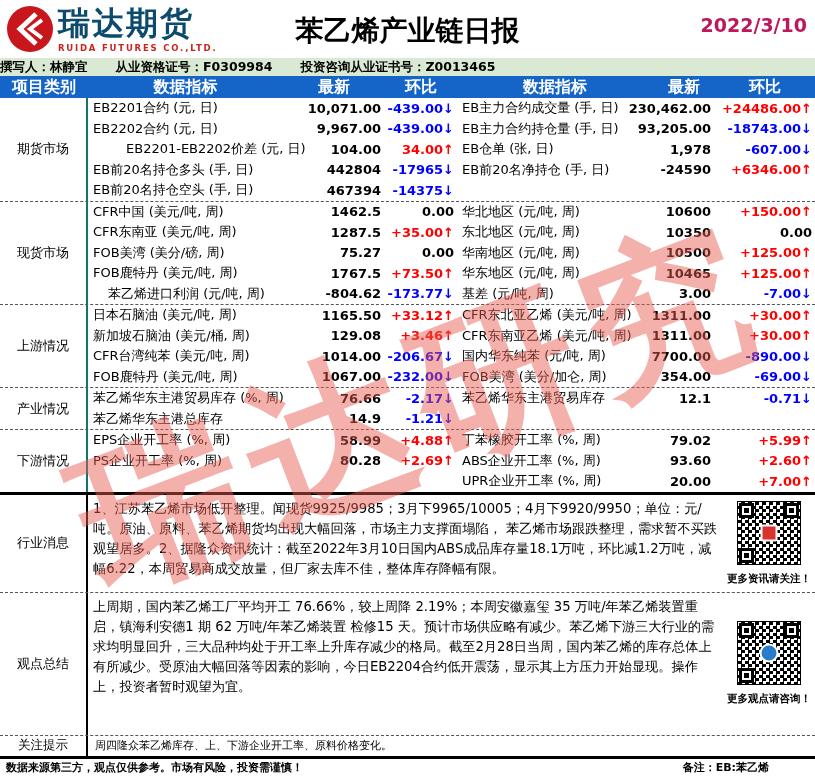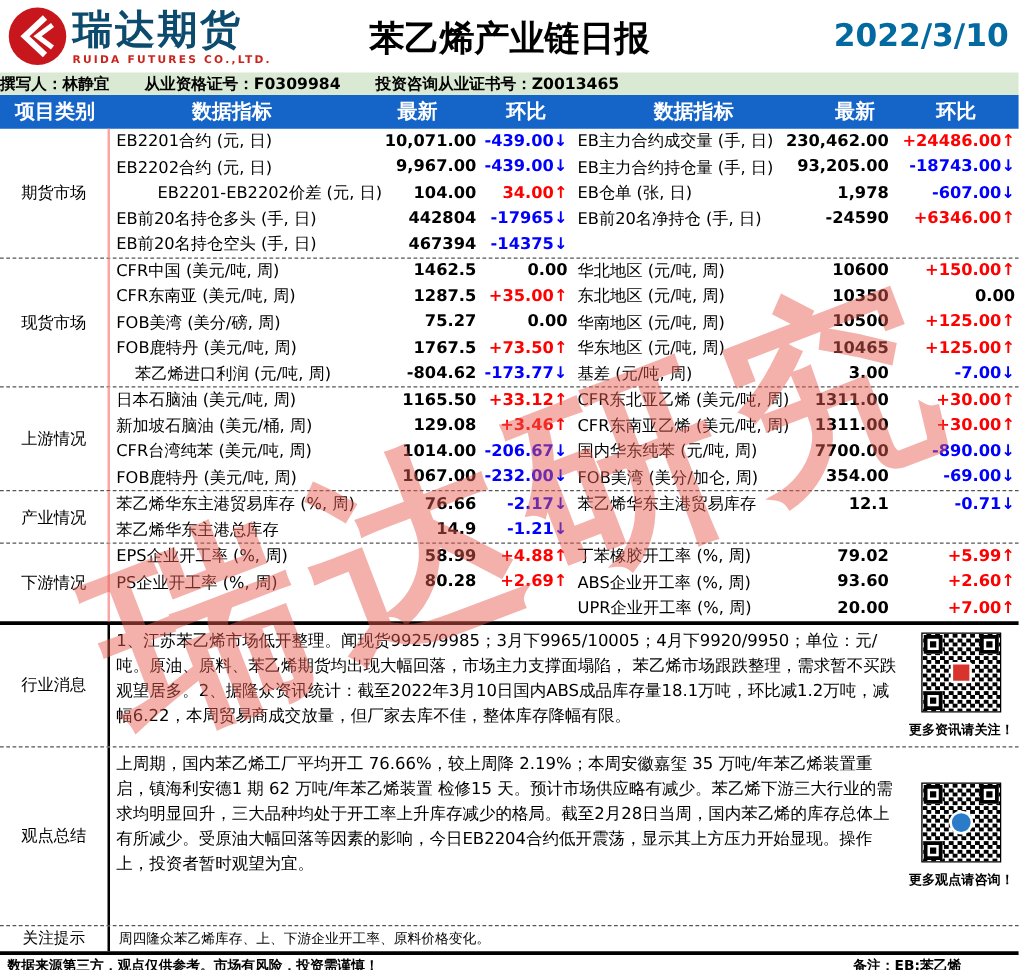--- a/index.html
+++ b/index.html
@@ -7,31 +7,31 @@
   .page { width:815px; height:776px; position:relative; overflow:hidden; background:#fff; }
 
   
   .top { height:58px; position:relative; }
   .logo { position:absolute; left:6px; top:5px; display:flex; align-items:flex-start; }
   .logo svg { width:48px; height:48px; }
   .logo-txt { margin-left:4px; }
   .logo-cn { font-size:32px; font-weight:bold; line-height:1.15; letter-spacing:2px; color:#0c4a6e; }
   .logo-en { font-size:8.5px; color:#c8251f; letter-spacing:1.8px; font-weight:bold; margin-top:1px; }
   .title { position:absolute; left:0; right:0; top:12px; text-align:center; font-size:28px; font-weight:bold; color:#000; }
-  .date { position:absolute; right:8px; top:14px; font-size:25px; font-weight:bold; color:#0369a1; }
+  .date { position:absolute; right:8px; top:14px; font-size:19px; font-weight:bold; color:#be185d; }
 
   
   .byline { height:18px; background:#d9e9d3; display:flex; align-items:center; gap:28px; padding-left:0; font-size:12.5px; font-weight:bold; color:#000; }
 
   
-  .thead { display:grid; grid-template-columns:88px 195px 102px 72px 196px 62px 100px; height:27px; background:#1564c8; color:#fff; font-weight:bold; font-size:16px; }
+  .thead { display:grid; grid-template-columns:88px 195px 102px 72px 196px 62px 100px; height:22px; background:#1564c8; color:#fff; font-weight:bold; font-size:16px; }
   .thead > div { display:flex; align-items:center; justify-content:center; }
   .section { display:grid; grid-template-columns:88px 195px 102px 72px 196px 62px 100px; grid-auto-rows:20.5px; }
   .section + .section { border-top:1px dashed #555; }
-  .cat-cell { grid-column:1; display:flex; align-items:center; justify-content:center; font-size:13px; color:#000; border-right:2px solid #fca5a5; }
+  .cat-cell { grid-column:1; display:flex; align-items:center; justify-content:center; font-size:13px; color:#000; border-right:2px solid #0f766e; }
   .cell { font-size:13px; display:flex; align-items:center; white-space:nowrap; }
   .ind { padding-left:5px; color:#000; }
   .val { justify-content:flex-end; padding-right:4px; font-weight:bold; color:#000; }
   .chg { justify-content:flex-end; padding-right:3px; font-weight:bold; }
   .up { color:#fe0000; } .down { color:#0000fe; } .flat { color:#000; }
 
   
   .txt-sec { display:flex; }
   .sec-label { width:88px; flex:0 0 88px; display:flex; align-items:center; justify-content:center; font-size:13px; border-right:2px solid #000; }
   .sec-body { flex:1; padding:4px 6px 4px 5px; font-size:13.2px; line-height:1.52; color:#000; }

